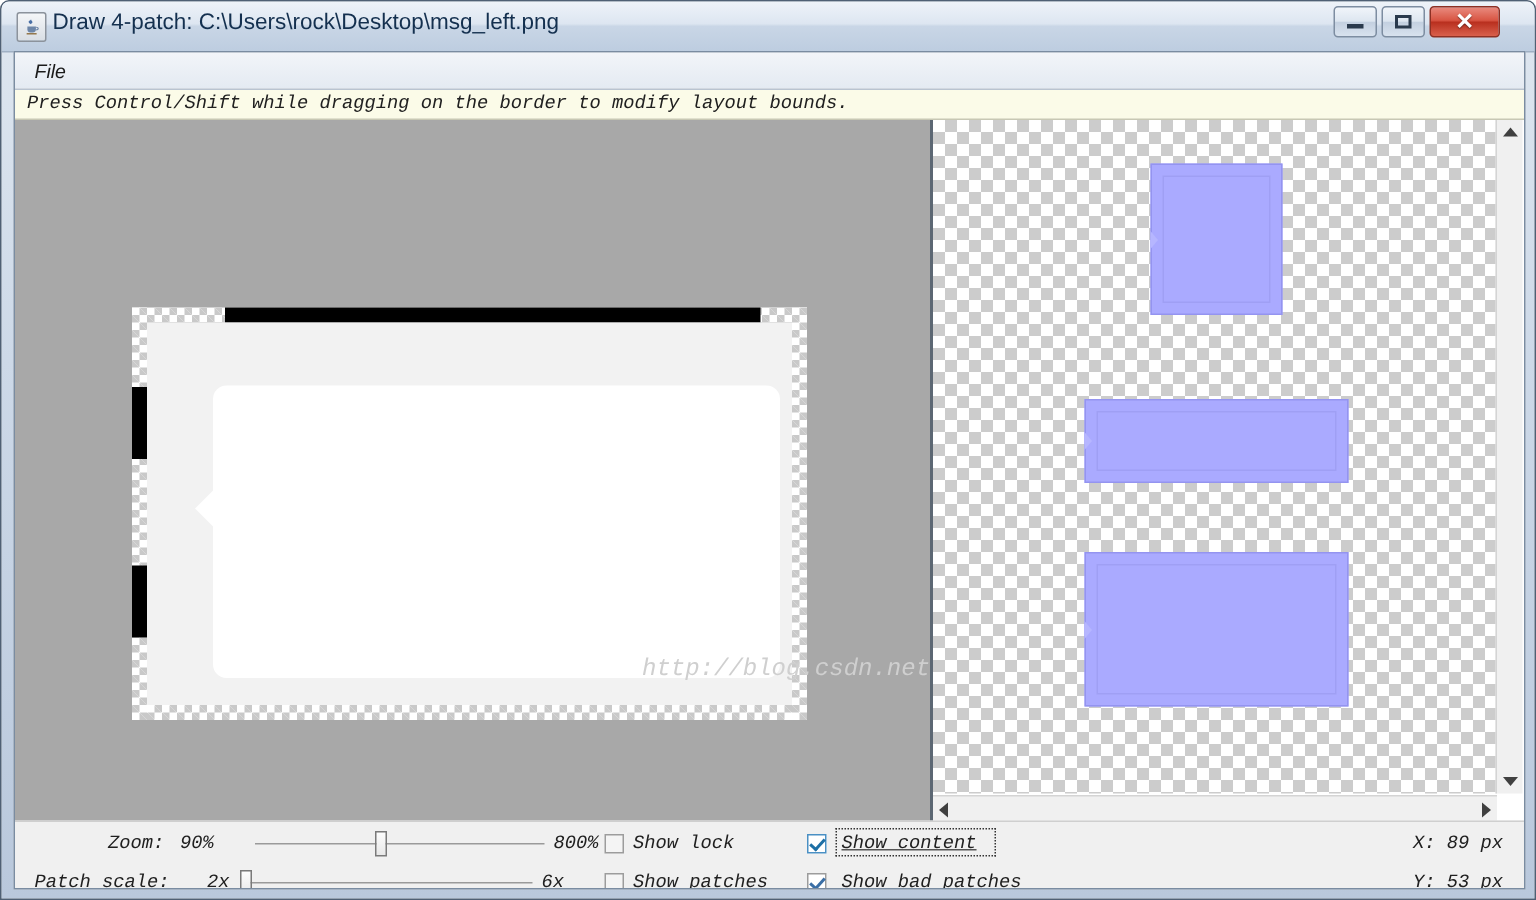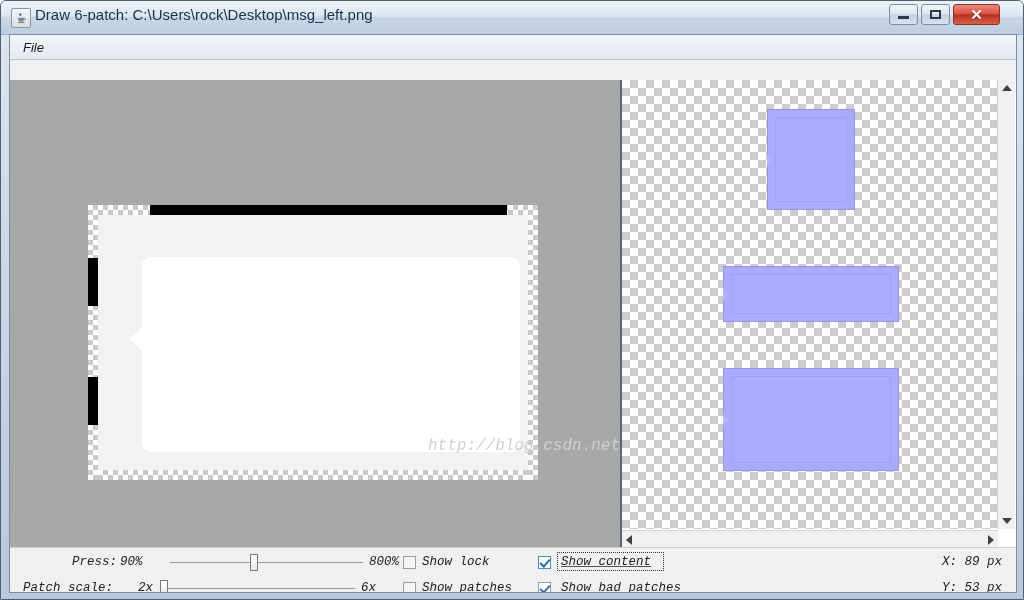--- a/index.html
+++ b/index.html
@@ -309,39 +309,42 @@
 
   <div id="titlebar">
     <div id="app-icon">
       <svg width="13" height="13" viewBox="0 0 16 16" aria-hidden="true">
         <path d="M5 3c0-1 2-1 2-2 0 1.2 1.2 1.4 1.2 2.4C8.2 4.2 7 4.4 7 5.2 6 4.6 5 4 5 3z" fill="#4a6fa5"></path>
         <path d="M4 7h7v2.6c0 1.3-1.1 2.2-2.6 2.2H6.6C5.1 11.8 4 10.9 4 9.6V7z" fill="#6d86a8"></path>
         <path d="M11.2 7.6c1 0 1.7.4 1.7 1s-.7 1.1-1.7 1.1" fill="none" stroke="#6d86a8" stroke-width="1"></path>
         <rect x="3.4" y="12.4" width="8.2" height="1.1" fill="#8b6b3a"></rect>
       </svg>
     </div>
-    <div id="title-text">Draw 6-patch: C:\Users\rock\Desktop\msg_left.png</div>
+    <div id="title-text">Draw 4-patch: C:\Users\rock\Desktop\msg_left.png</div>
 
     <div class="winbtn" id="btn-min">
       <span class="glyph-min"></span>
     </div>
     <div class="winbtn" id="btn-max">
       <span class="glyph-max"></span>
     </div>
     <div class="winbtn" id="btn-close">
       <span class="glyph-close">✕</span>
     </div>
   </div>
 
   <div id="client">
 
     <div id="menubar">
       <div id="menu-file">File</div>
     </div>
 
+    <div id="hintbar">
+      <div id="hint-text">Press Control/Shift while dragging on the border to modify layout bounds.</div>
+    </div>
 
     <div id="splitarea">
 
       <div id="editor">
 
         <div id="patch">
 
           <div class="pborder checker-h" style="left:0; top:0; width:450px;"></div>
           <div class="marker" style="left:62px; top:0; width:357px; height:10px;"></div>
 
@@ -385,21 +388,21 @@
         </div>
         <div id="hscroll">
           <div class="sb-arrow arr-left"></div>
           <div class="sb-arrow arr-right"></div>
         </div>
       </div>
     </div>
 
     <div id="controls">
 
-      <div class="ctl-label" style="left:62px; top:7px;">Press:</div>
+      <div class="ctl-label" style="left:62px; top:7px;">Zoom:</div>
       <div class="ctl-label" style="left:110px; top:7px;">90%</div>
       <div class="slider-track" style="left:160px; top:14px; width:193px;"></div>
       <div class="slider-thumb" style="left:240px; top:6px;"></div>
       <div class="ctl-label" style="left:359px; top:7px;">800%</div>
 
       <div class="ctl-label" style="left:13px; top:33px;">Patch scale:</div>
       <div class="ctl-label" style="left:128px; top:33px;">2x</div>
       <div class="slider-track" style="left:152px; top:40px; width:193px;"></div>
       <div class="slider-thumb" style="left:150px; top:32px;"></div>
       <div class="ctl-label" style="left:351px; top:33px;">6x</div>

